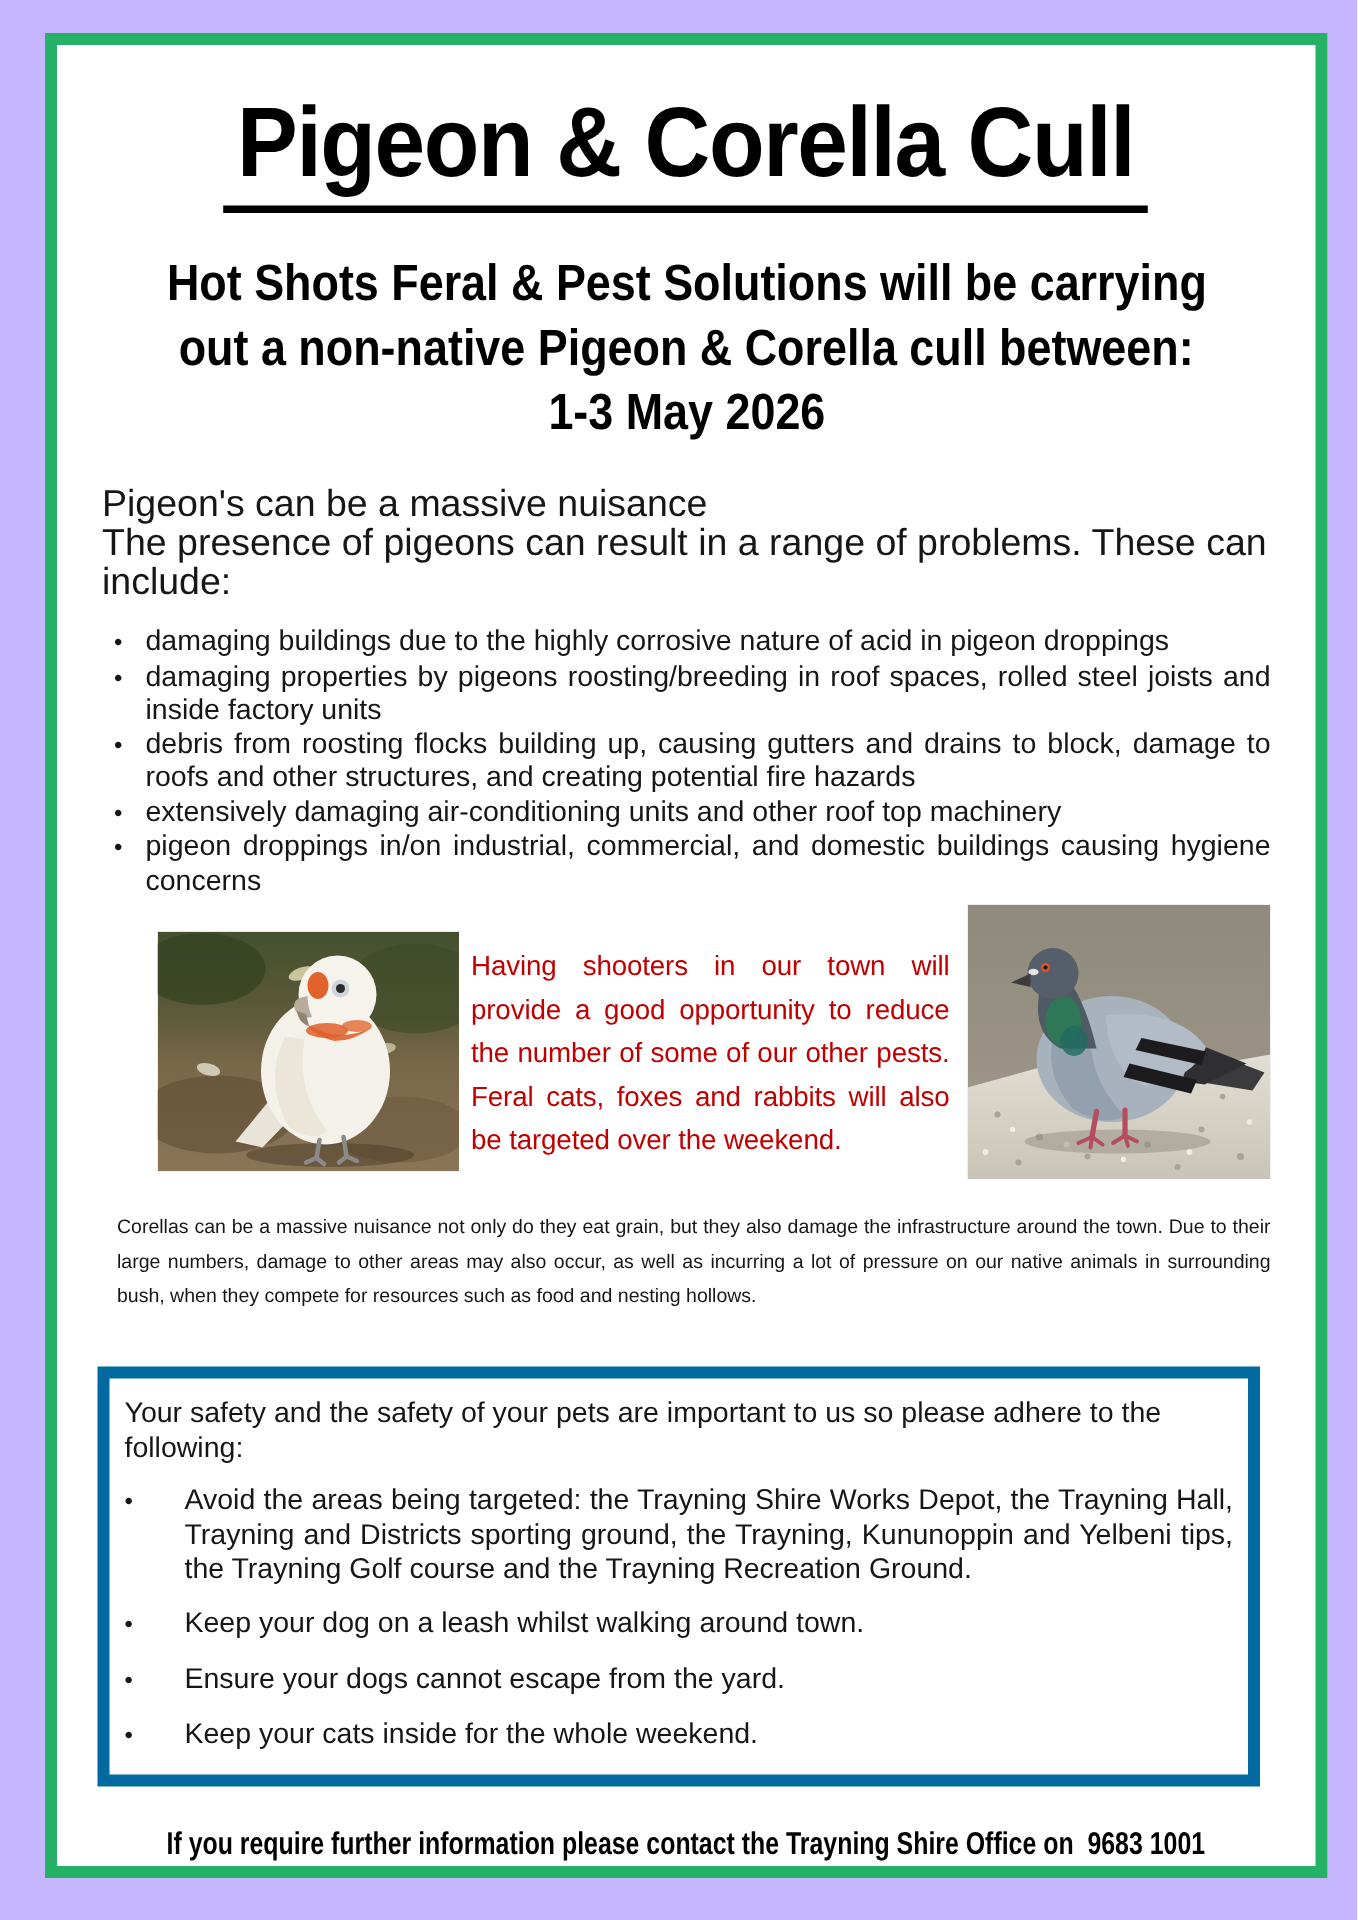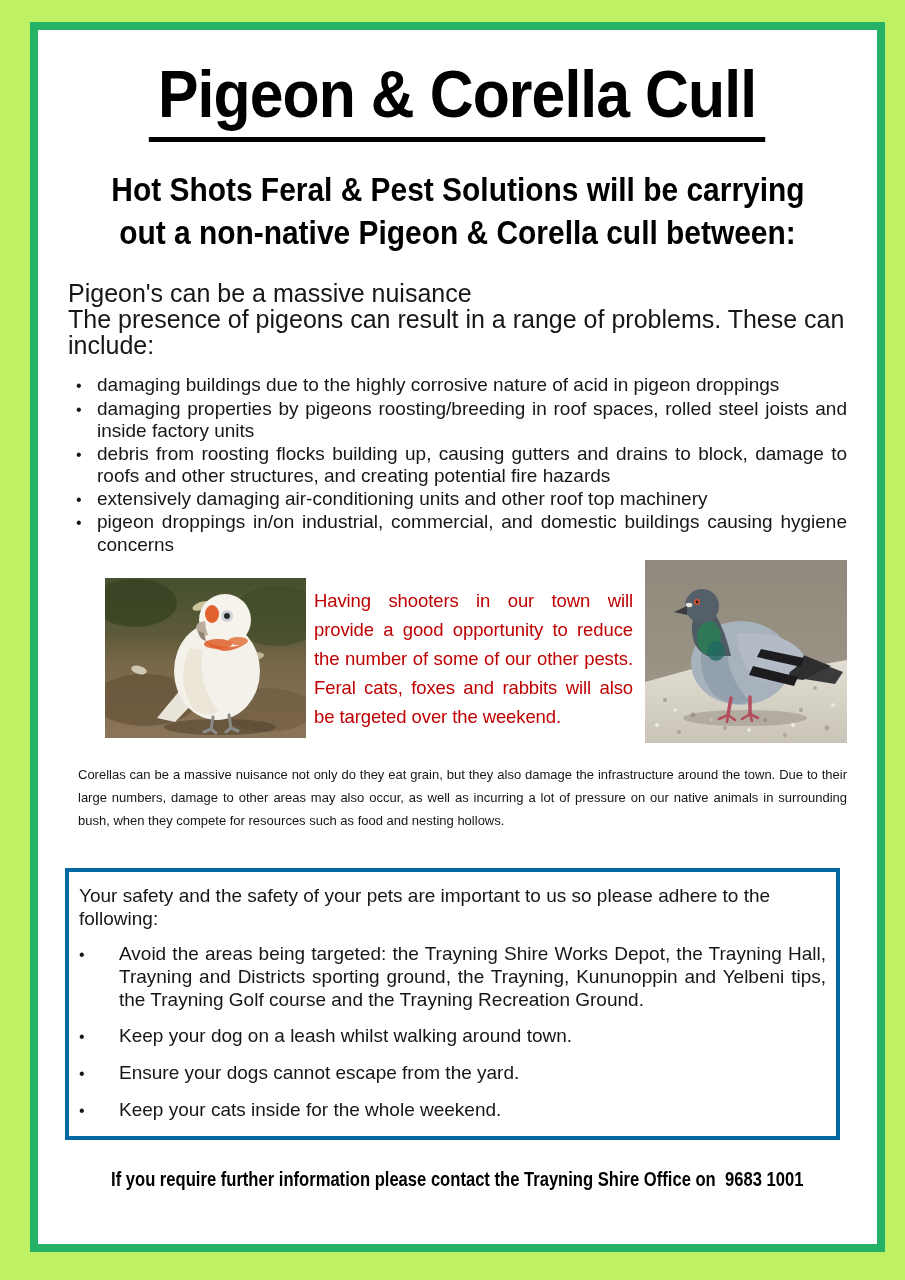--- a/index.html
+++ b/index.html
@@ -1,21 +1,21 @@
 <!DOCTYPE html>
 <html><head>
 <meta charset="utf-8">
 <style>
   html,body { margin:0; padding:0; }
   body {
     width:905px; height:1280px; background:#ffffff;
     font-family:"Liberation Sans", sans-serif; color:#161616;
     -webkit-font-smoothing:antialiased;
   }
-  .page { position:relative; width:905px; height:1280px; background:#bef264; overflow:hidden; }
+  .page { position:relative; width:905px; height:1280px; background:#c4b5fd; overflow:hidden; }
 
   .frame {
     position:absolute; left:30px; top:22px; width:855px; height:1230px;
     border:8px solid #25b266; box-sizing:border-box; background:#fff;
   }
   .content { padding:0 30px; }
 
   .center-line { display:flex; justify-content:center; }
 
   .title-wrap { margin-top:30px; }
@@ -51,21 +51,21 @@
     font-size:18.5px; line-height:29px; letter-spacing:-0.1px;
     color:#c00000; text-align:justify;
   }
 
   .corella-para {
     margin:20px 0 12px 10px; font-size:13px; line-height:23px; text-align:justify;
   }
 
   .safety-box {
     margin:36px 0 0 -3px; width:775px; box-sizing:border-box;
-    border:4px solid #0369a1; padding:12px 10px 14px 10px; background:#fff;
+    border:8px solid #0369a1; padding:12px 10px 14px 10px; background:#fff;
   }
   .safety-intro { margin:0; font-size:19px; line-height:23px; }
   ul.rules { list-style:none; margin:12px 0 0 0; padding:0; font-size:19px; line-height:23px; }
   ul.rules li { display:flex; margin-bottom:13px; }
   ul.rules li:last-child { margin-bottom:0; }
   ul.rules .bullet { flex:0 0 40px; }
   ul.rules .bullet::before { content:"\2022"; font-size:16px; }
   ul.rules .li-text { flex:1; text-align:justify; }
 
   .footer-wrap { margin-top:26px; }
@@ -84,20 +84,23 @@
       <div class="center-line title-wrap">
         <h1 class="title-text" style="margin:0">Pigeon &amp; Corella Cull</h1>
       </div>
 
       <div class="subtitle">
         <div class="center-line">
             <div class="subtitle-line">Hot Shots Feral &amp; Pest Solutions will be carrying</div>
           </div>
         <div class="center-line">
             <div class="subtitle-line">out a non-native Pigeon &amp; Corella cull between:</div>
+          </div>
+        <div class="center-line">
+            <div class="subtitle-line">1-3 May 2026</div>
           </div>
       </div>
 
       <div class="intro">
         <p>Pigeon's can be a massive nuisance</p>
         <p>The presence of pigeons can result in a range of problems. These can include:</p>
       </div>
 
       <ul class="problems">
 

